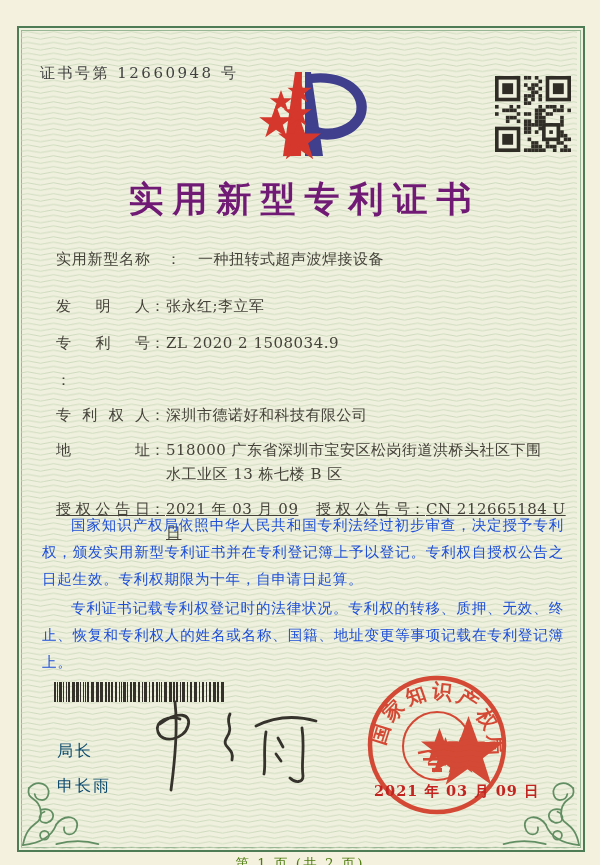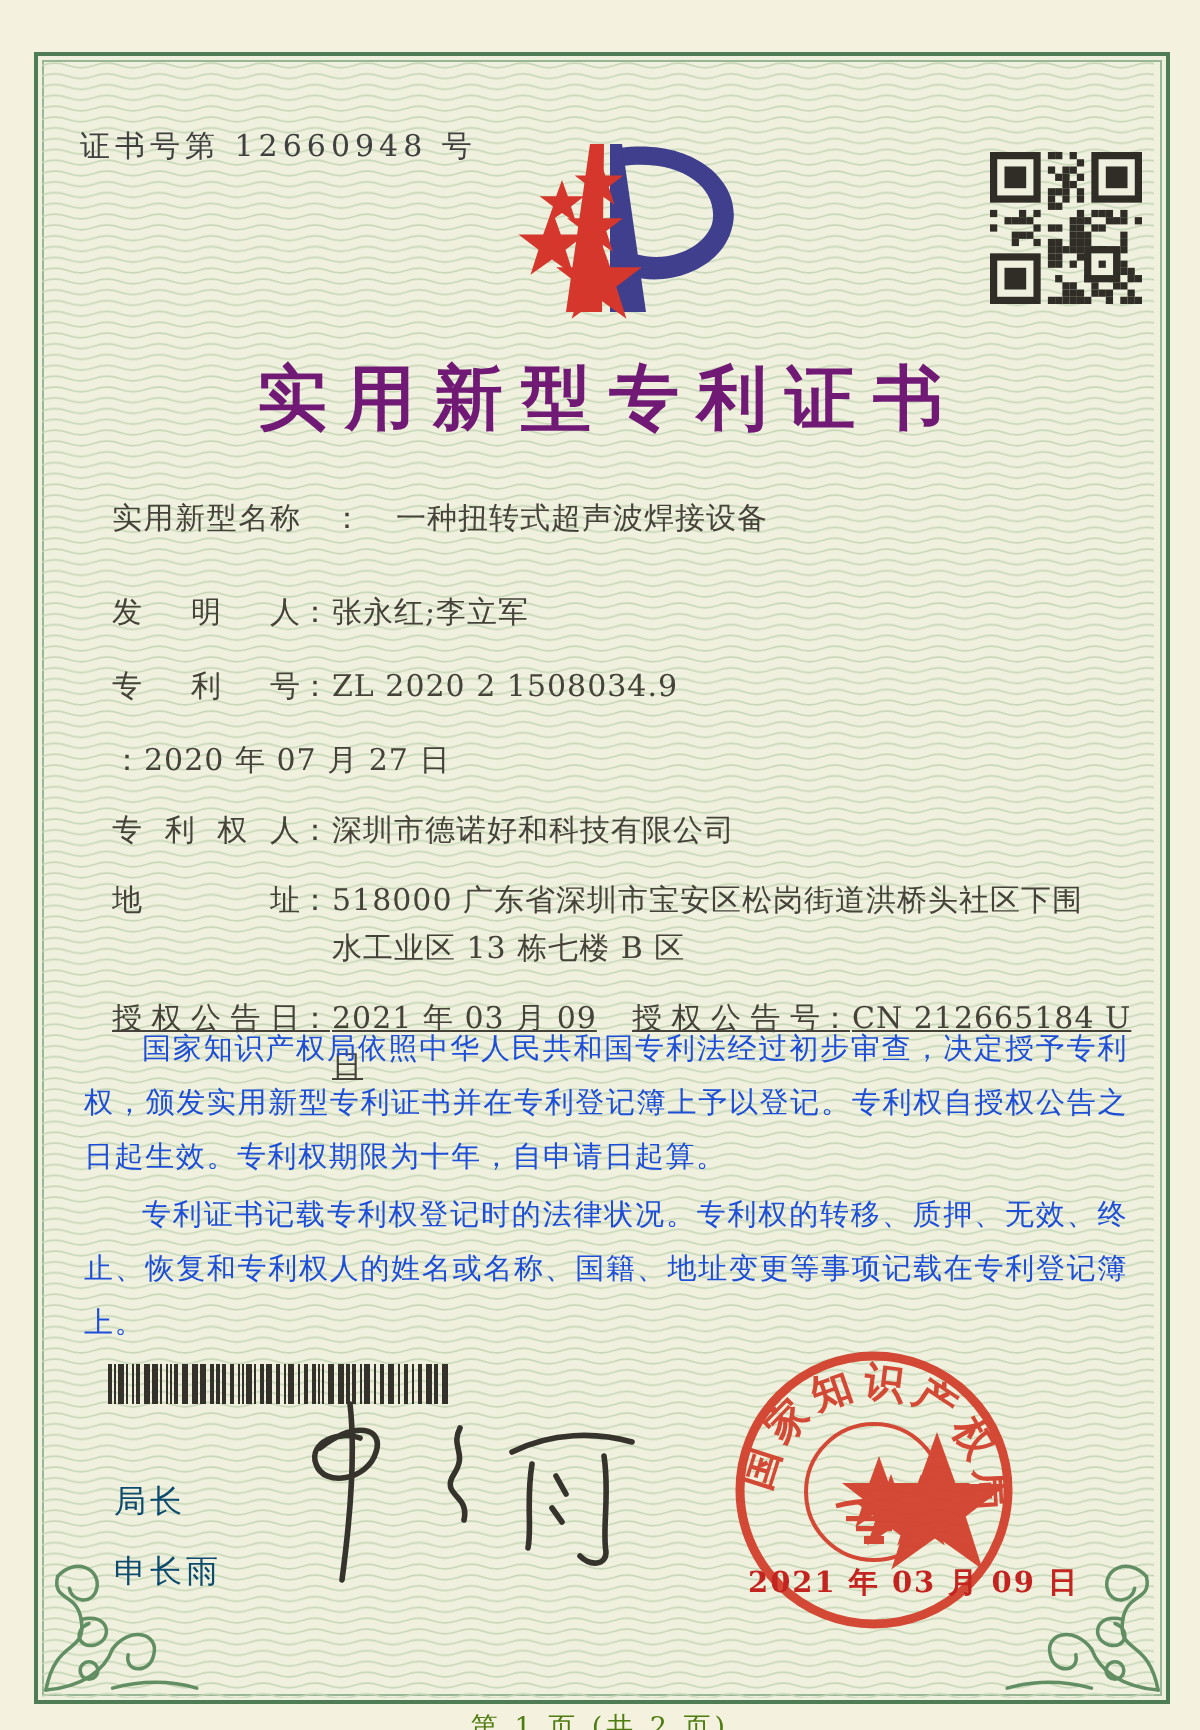--- a/index.html
+++ b/index.html
@@ -233,21 +233,20 @@
           <span class="fcolon">：</span>
         <span class="fval">张永红;李立军</span>
       </div>
       <div class="frow mb-md">
         <span class="flabel">专利号</span>
           <span class="fcolon">：</span>
         <span class="fval">ZL 2020 2 1508034.9</span>
       </div>
       <div class="frow mb-sm">
           <span class="fcolon">：</span>
-        <span class="fval">2020 年 07 月 27 日</span>
       </div>
       <div class="frow mb-sm">
         <span class="flabel">专利权人</span>
           <span class="fcolon">：</span>
         <span class="fval">深圳市德诺好和科技有限公司</span>
       </div>
       <div class="frow mb-sm">
         <span class="flabel">地址</span>
           <span class="fcolon">：</span>
         <span class="fval addr-val">518000 广东省深圳市宝安区松岗街道洪桥头社区下围水工业区 13 栋七楼 B 区</span>

